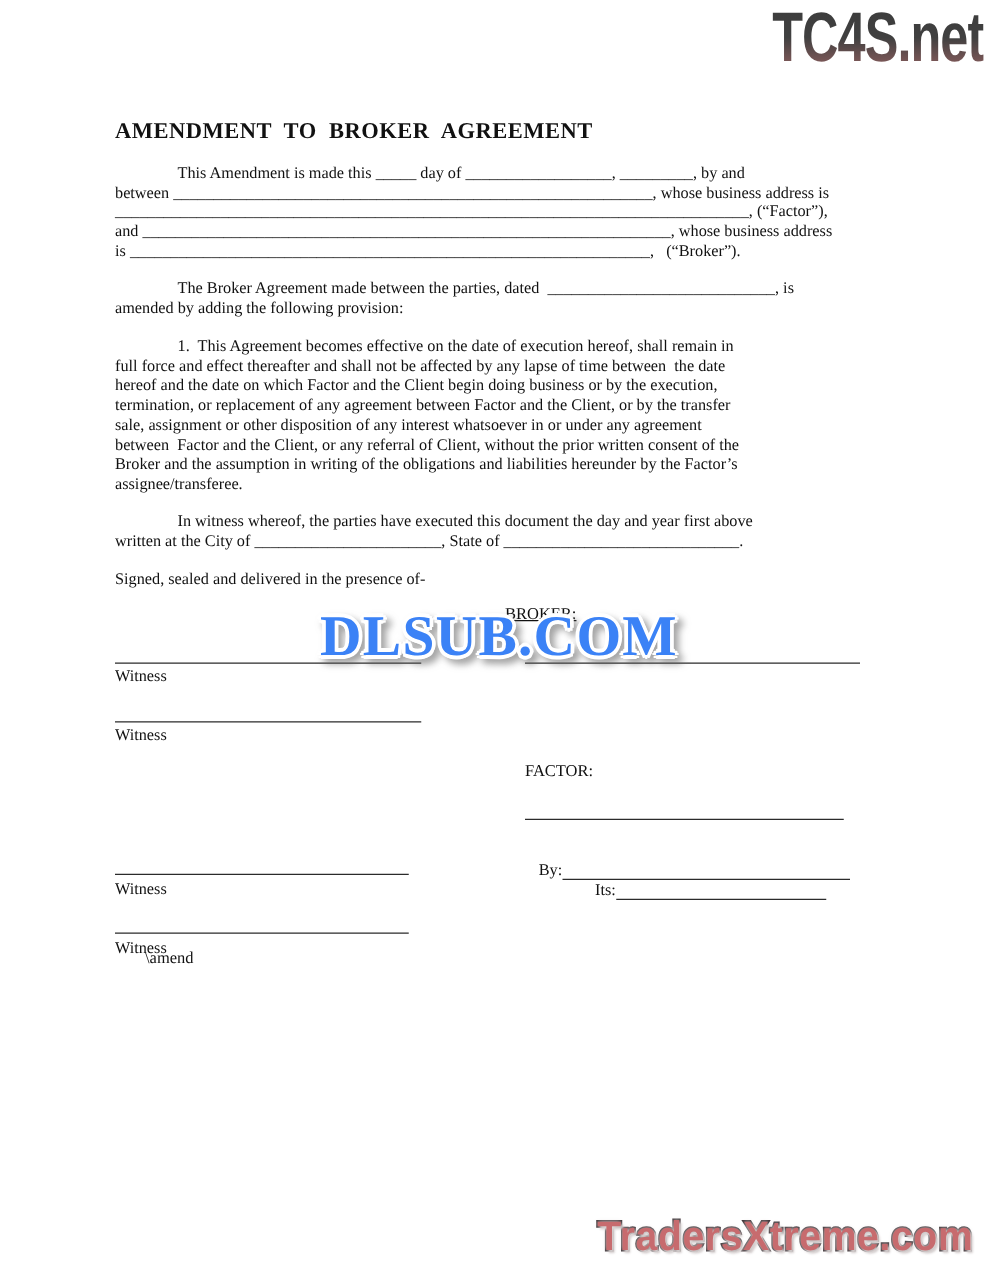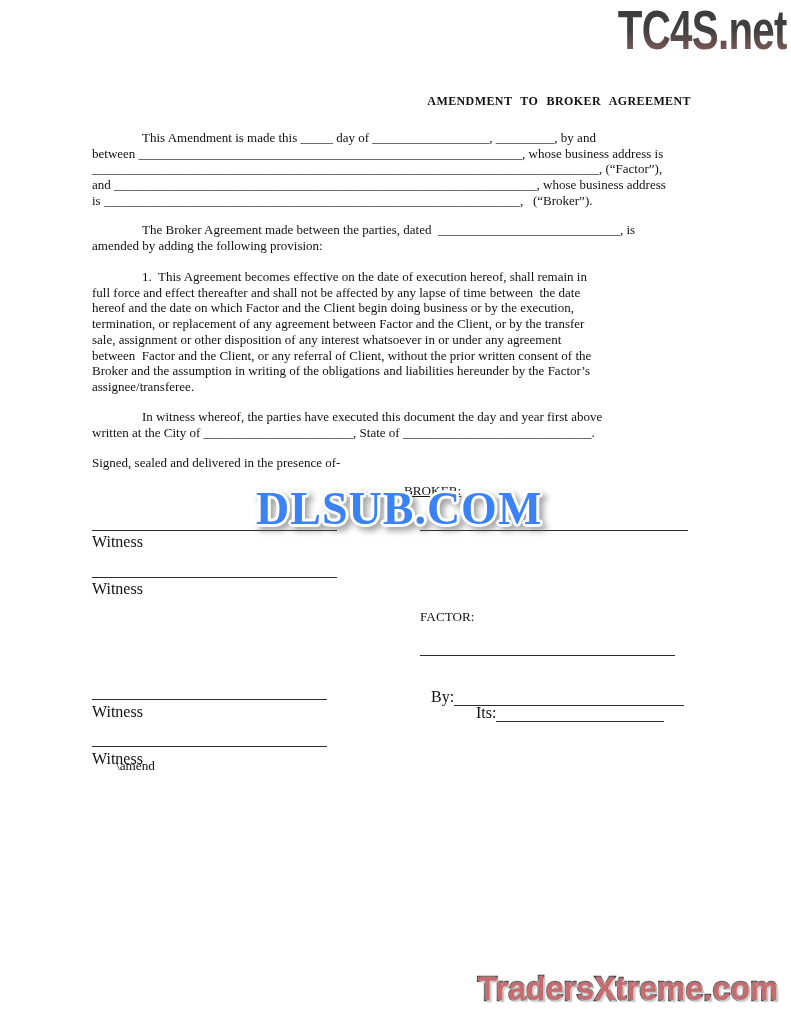--- a/index.html
+++ b/index.html
@@ -38,36 +38,36 @@
     color:#c76b6e;
     -webkit-text-stroke:2.5px #352a2e;
     paint-order:stroke fill;
     text-shadow:0 0 4px #e8e4e4, 2px 2px 2px #cfc8c8;
     z-index:5;
   }
 
   
   .doc-title {
     position:absolute; left:92px; top:94px; width:599px;
-    text-align:right; font-weight:bold; font-size:12px;
+    text-align:left; font-weight:bold; font-size:18px;
     letter-spacing:.4px; word-spacing:5px;
   }
   .para { position:absolute; left:92px; width:640px; font-size:13px; line-height:15.7px; }
   .para .line { white-space:pre; }
   .para .indent { padding-left:50px; }
   .p1 { top:130px; }
   .p2 { top:222px; }
   .p3 { top:269px; }
   .p4 { top:409px; }
   .p5 { top:455px; }
 
   
   .sig { position:absolute; font-size:13.2px; }
   .sigline { position:absolute; border-top:1.4px solid #2b2b2b; height:0; }
-  .lbl { font-size:16px; }
+  .lbl { font-size:13px; }
 
   .broker-label { left:404px; top:483px;text-decoration:underline; }
   .line-w1      { left:92px;  top:530px; width:245px; }
   .line-broker  { left:420px; top:530px; width:268px; }
   .witness-1    { left:92px;  top:533px; }
   .line-w2      { left:92px;  top:577px; width:245px; }
   .witness-2    { left:92px;  top:580px; }
 
   .factor-label { left:420px; top:609px; }
   .line-factor  { left:420px; top:655px; width:255px; }

